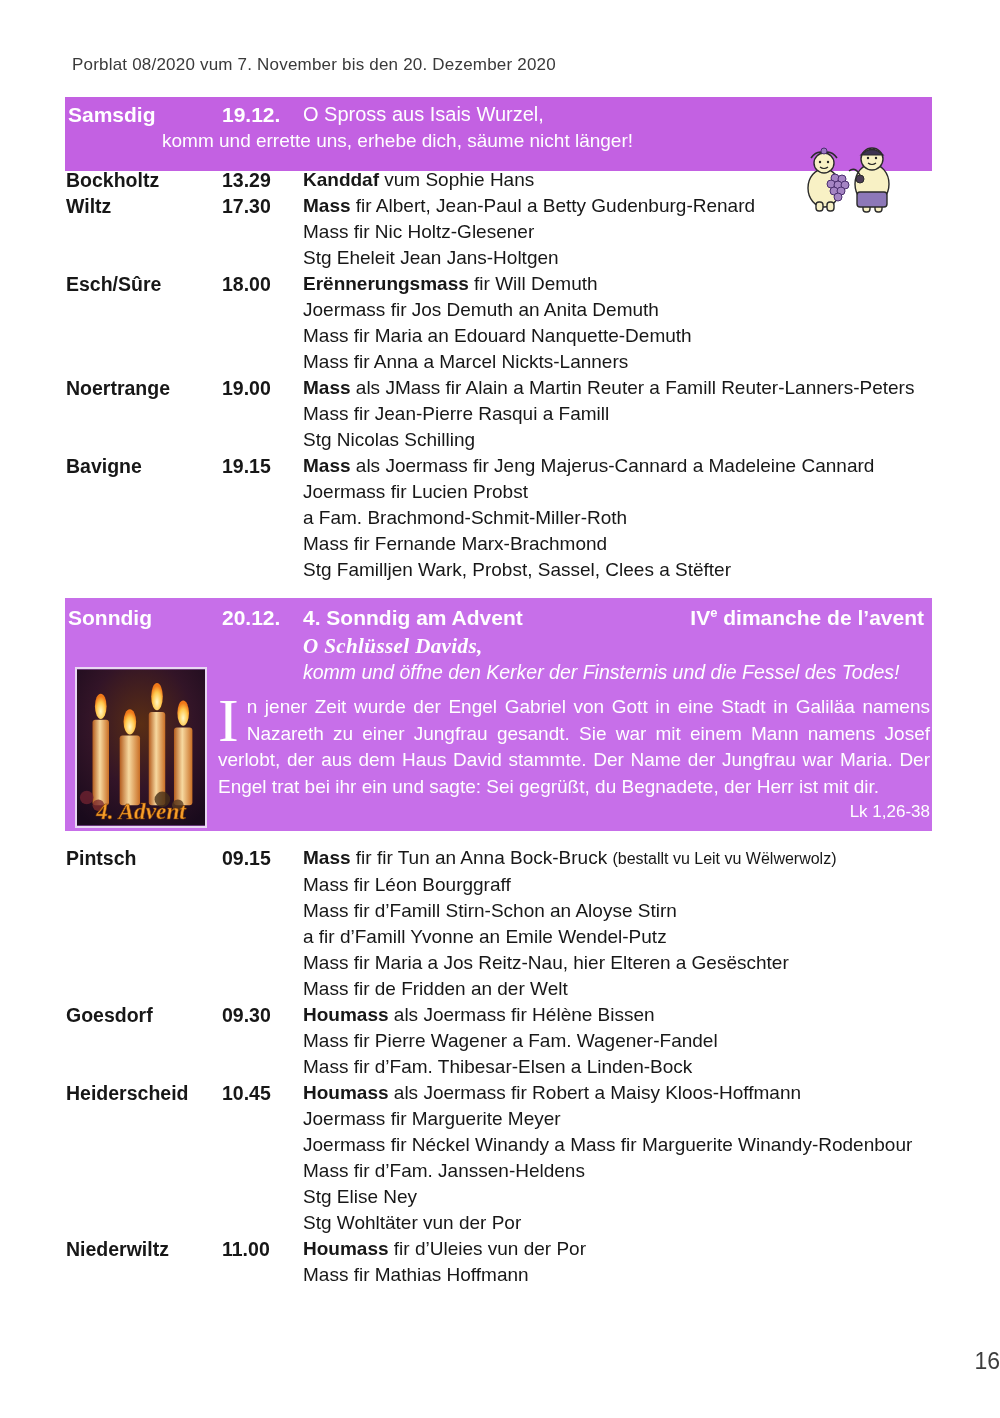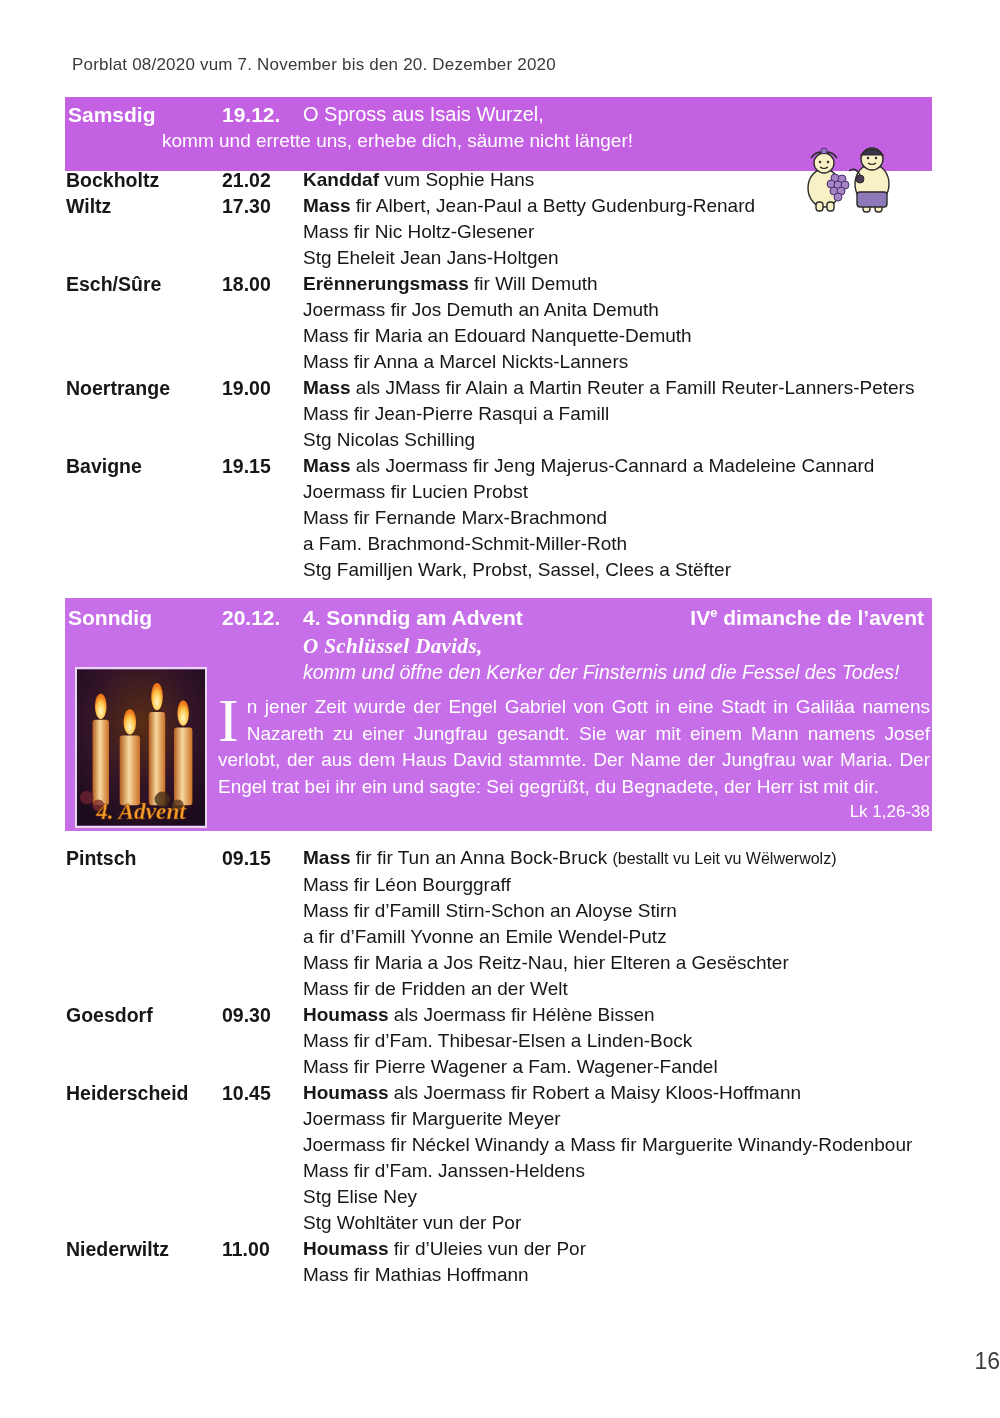--- a/index.html
+++ b/index.html
@@ -100,21 +100,21 @@
       <circle cx="79" cy="12" r="1.2" fill="#222"></circle>
     <path d="M71 17 Q75 20 79 17" fill="none" stroke="#222" stroke-width="1.2"></path>
     <rect x="60" y="46" width="30" height="15" rx="3" fill="#8d78b8" stroke="#2b2b2b" stroke-width="1.4"></rect>
     <circle cx="63" cy="33" r="4" fill="#4a3a55" stroke="#2b2b2b" stroke-width="1"></circle>
     <path d="M52 25 Q58 20 63 29" fill="none" stroke="#2b2b2b" stroke-width="1.4"></path>
   </svg>
 
   <div class="rows rows-sat" id="sat-rows">
       <div class="srow">
         <div class="loc">Bockholtz</div>
-        <div class="time">21.02</div>
+        <div class="time">13.29</div>
         <div class="desc"><b>Kanddaf</b> vum Sophie Hans</div>
       </div>
       <div class="srow">
         <div class="loc">Wiltz</div>
         <div class="time">17.30</div>
         <div class="desc"><b>Mass</b> fir Albert, Jean-Paul a Betty Gudenburg-Renard</div>
       </div>
       <div class="srow">
         <div class="loc"></div>
         <div class="time"></div>
@@ -166,26 +166,26 @@
         <div class="desc"><b>Mass</b> als Joermass fir Jeng Majerus-Cannard a Madeleine Cannard</div>
       </div>
       <div class="srow">
         <div class="loc"></div>
         <div class="time"></div>
         <div class="desc">Joermass fir Lucien Probst</div>
       </div>
       <div class="srow">
         <div class="loc"></div>
         <div class="time"></div>
+        <div class="desc">a Fam. Brachmond-Schmit-Miller-Roth</div>
+      </div>
+      <div class="srow">
+        <div class="loc"></div>
+        <div class="time"></div>
         <div class="desc">Mass fir Fernande Marx-Brachmond</div>
-      </div>
-      <div class="srow">
-        <div class="loc"></div>
-        <div class="time"></div>
-        <div class="desc">a Fam. Brachmond-Schmit-Miller-Roth</div>
       </div>
       <div class="srow">
         <div class="loc"></div>
         <div class="time"></div>
         <div class="desc">Stg Familljen Wark, Probst, Sassel, Clees a Stëfter</div>
       </div>
     </div>
 
   <div class="sun-block">
     <div class="sun-header">
@@ -277,26 +277,26 @@
         <div class="desc">Mass fir de Fridden an der Welt</div>
       </div>
       <div class="srow">
         <div class="loc">Goesdorf</div>
         <div class="time">09.30</div>
         <div class="desc"><b>Houmass</b> als Joermass fir Hélène Bissen</div>
       </div>
       <div class="srow">
         <div class="loc"></div>
         <div class="time"></div>
+        <div class="desc">Mass fir Pierre Wagener a Fam. Wagener-Fandel</div>
+      </div>
+      <div class="srow">
+        <div class="loc"></div>
+        <div class="time"></div>
         <div class="desc">Mass fir d’Fam. Thibesar-Elsen a Linden-Bock</div>
-      </div>
-      <div class="srow">
-        <div class="loc"></div>
-        <div class="time"></div>
-        <div class="desc">Mass fir Pierre Wagener a Fam. Wagener-Fandel</div>
       </div>
       <div class="srow">
         <div class="loc">Heiderscheid</div>
         <div class="time">10.45</div>
         <div class="desc"><b>Houmass</b> als Joermass fir Robert a Maisy Kloos-Hoffmann</div>
       </div>
       <div class="srow">
         <div class="loc"></div>
         <div class="time"></div>
         <div class="desc">Joermass fir Marguerite Meyer</div>

